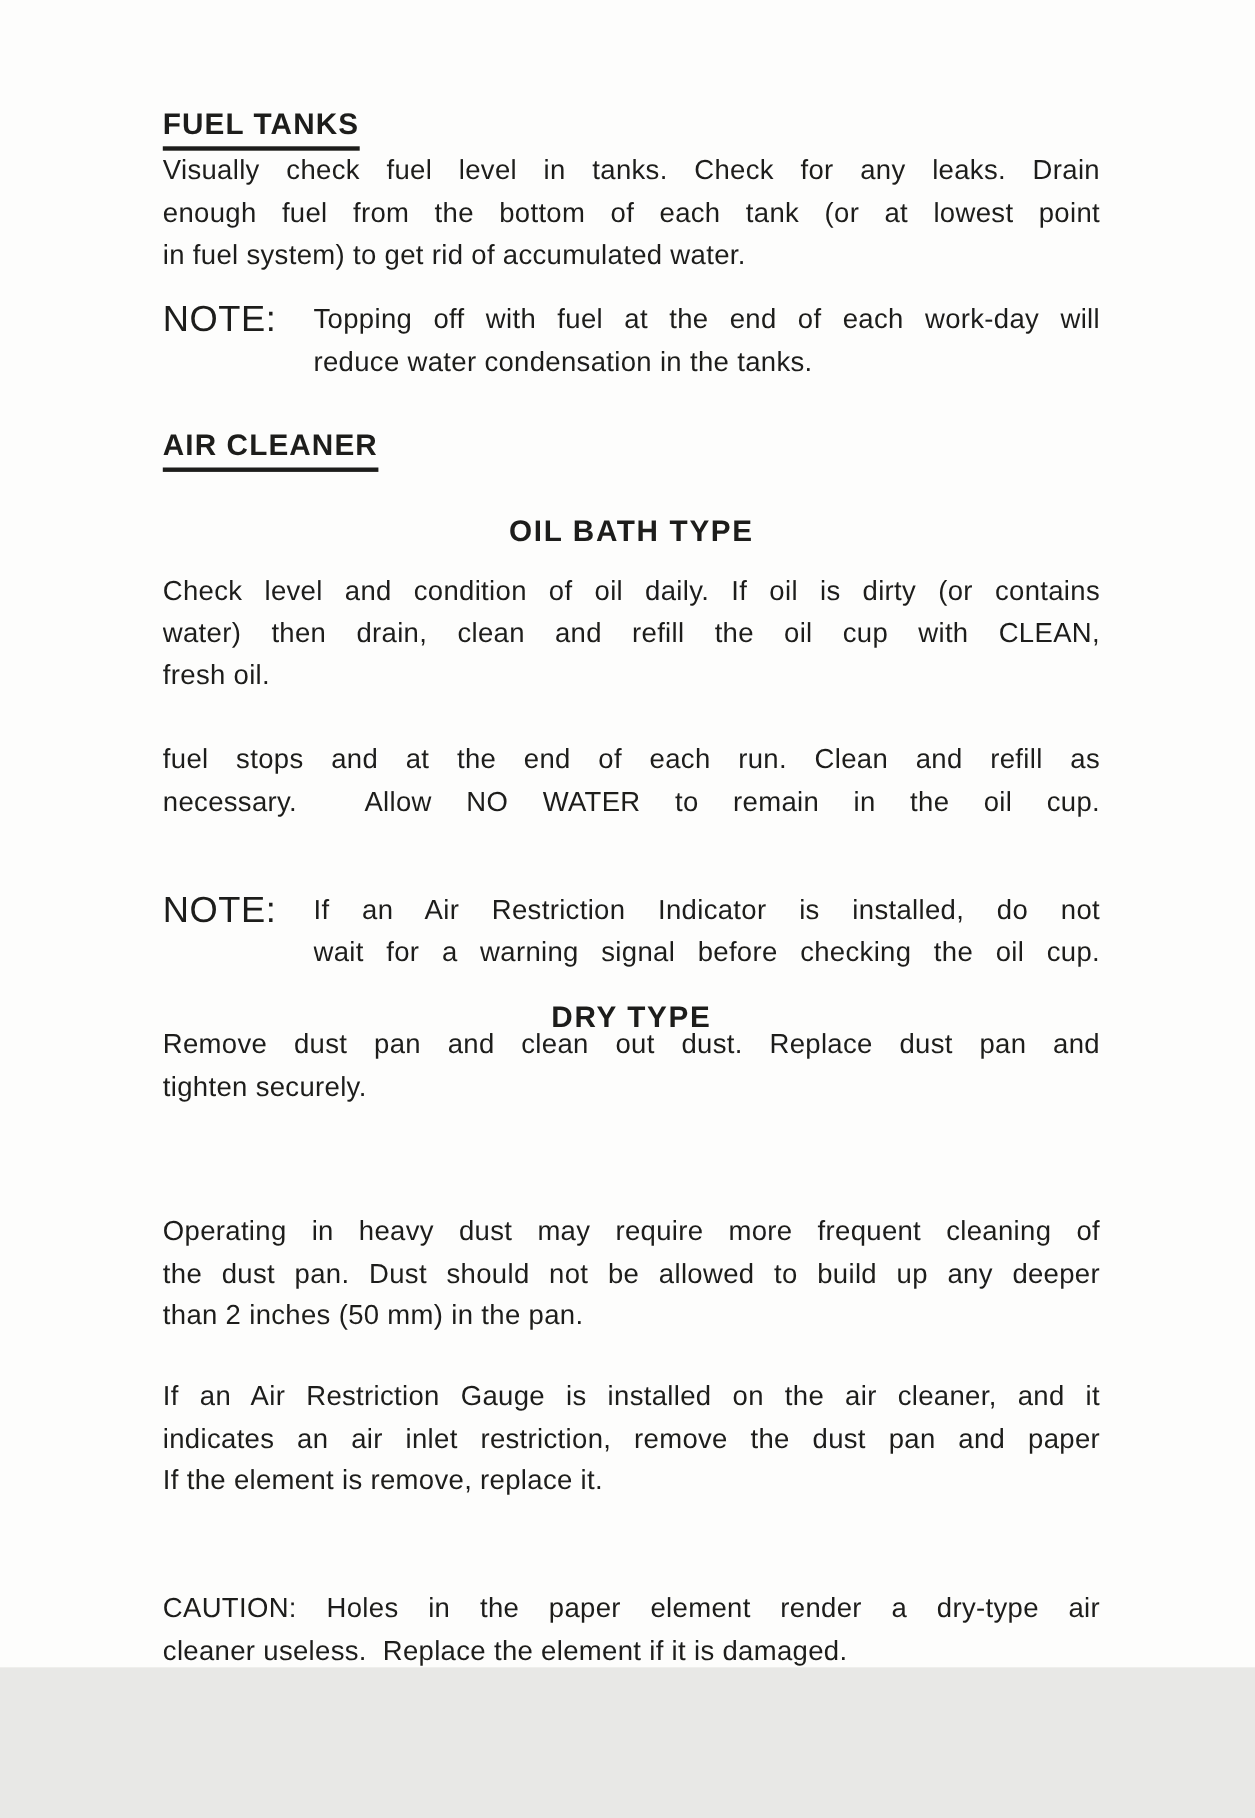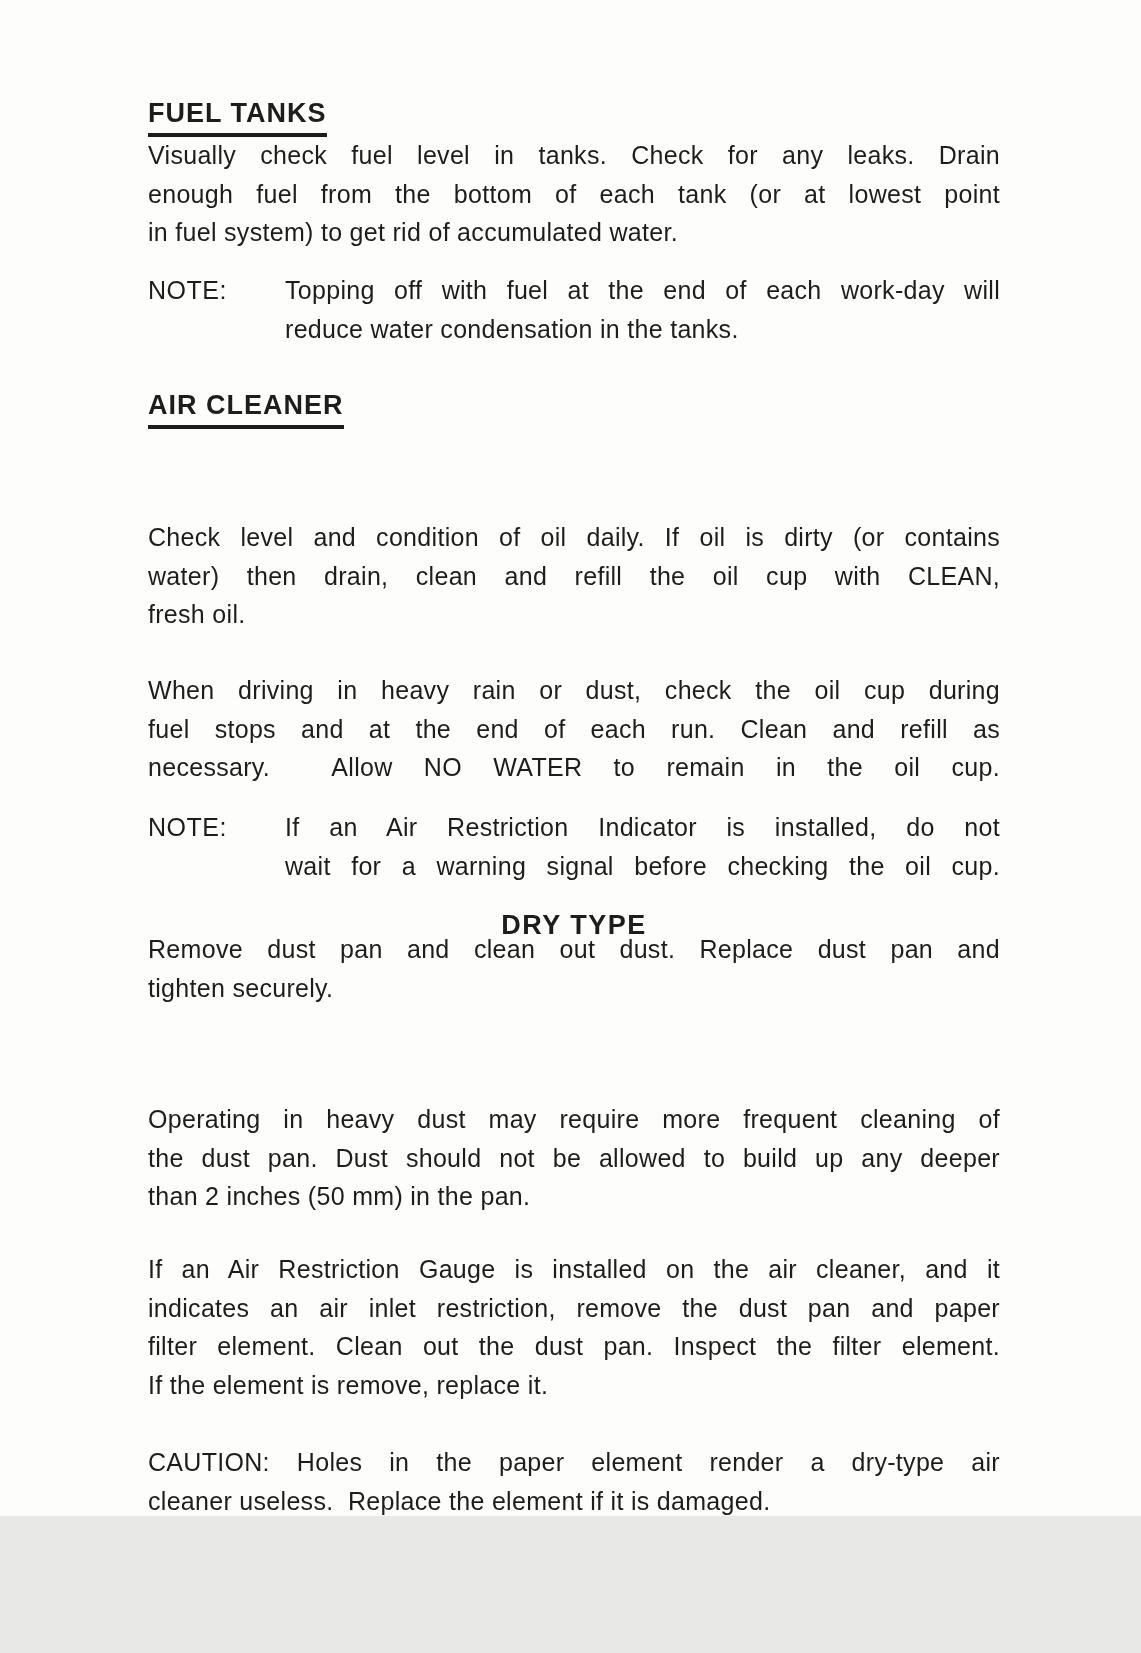--- a/index.html
+++ b/index.html
@@ -61,21 +61,21 @@
     letter-spacing: 1.5px;
     text-align: center;
   }
   
   .note {
     display: flex;
     align-items: flex-start;
   }
   .note-label {
     flex: 0 0 137px;
-    font-size: 25px;
+    font-size: 33px;
     line-height: 38.5px;
     letter-spacing: 0.5px;
   }
   .note-body {
     flex: 1 1 auto;
     min-width: 0;
   }
   
   .page-number {
     position: absolute;
@@ -107,29 +107,29 @@
     <div class="note-body">
       <div class="ln j">Topping off with fuel at the end of each work-day will</div>
       <div class="ln">reduce water condensation in the tanks.</div>
     </div>
   </div>
 
   <div class="block heading" style="top:388px">
     <span class="hd-text">AIR CLEANER</span>
   </div>
 
+  <div class="block subheading" style="top:466px">OIL BATH TYPE</div>
 
   <div class="block" style="top:518px">
     <div class="ln j">Check level and condition of oil daily. If oil is dirty (or contains</div>
     <div class="ln j">water) then drain, clean and refill the oil cup with CLEAN,</div>
     <div class="ln">fresh oil.</div>
   </div>
 
   <div class="block" style="top:671px">
-    <div class="ln j">When driving in heavy rain or dust, check the oil cup during</div>
     <div class="ln j">fuel stops and at the end of each run. Clean and refill as</div>
     <div class="ln j">necessary.&nbsp; Allow NO WATER to remain in the oil cup.</div>
   </div>
 
   <div class="block note" style="top:808px">
     <div class="note-label">NOTE:</div>
     <div class="note-body">
       <div class="ln j">If an Air Restriction Indicator is installed, do not</div>
       <div class="ln j">wait for a warning signal before checking the oil cup.</div>
     </div>
@@ -144,21 +144,20 @@
 
   <div class="block" style="top:1100px">
     <div class="ln j">Operating in heavy dust may require more frequent cleaning of</div>
     <div class="ln j">the dust pan. Dust should not be allowed to build up any deeper</div>
     <div class="ln">than 2 inches (50 mm) in the pan.</div>
   </div>
 
   <div class="block" style="top:1250px">
     <div class="ln j">If an Air Restriction Gauge is installed on the air cleaner, and it</div>
     <div class="ln j">indicates an air inlet restriction, remove the dust pan and paper</div>
-    <div class="ln j">filter element. Clean out the dust pan. Inspect the filter element.</div>
     <div class="ln">If the element is remove, replace it.</div>
   </div>
 
   <div class="block" style="top:1443px">
     <div class="ln j">CAUTION: Holes in the paper element render a dry-type air</div>
     <div class="ln">cleaner useless.&nbsp; Replace the element if it is damaged.</div>
   </div>
 
   <div class="page-number" style="top:1591px">– 6 –</div>
 

